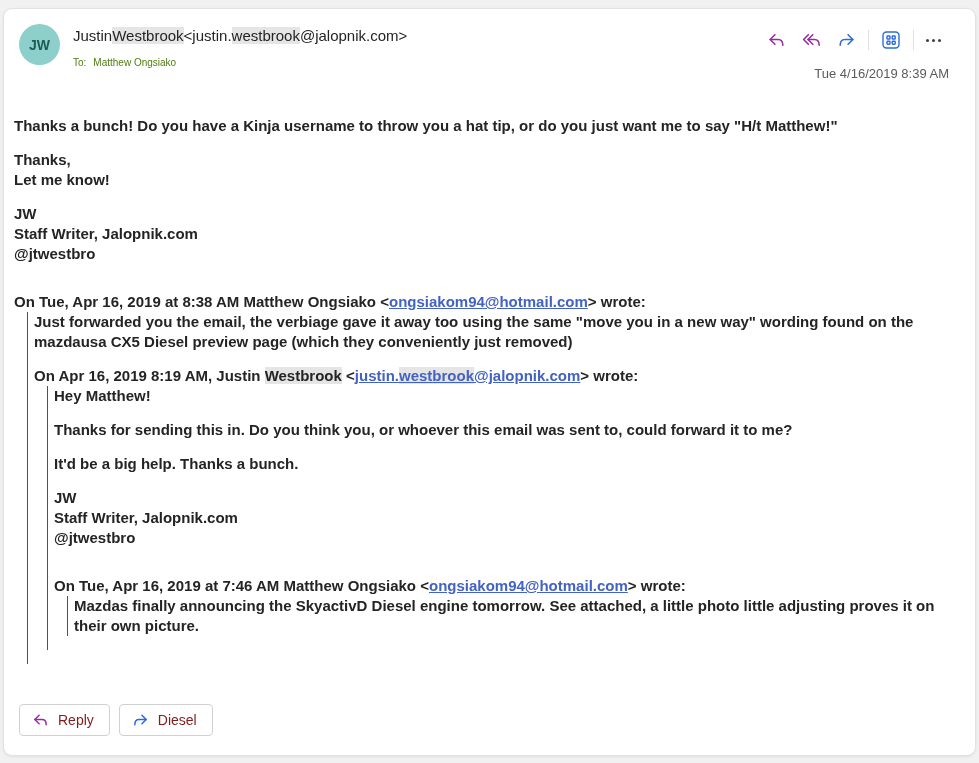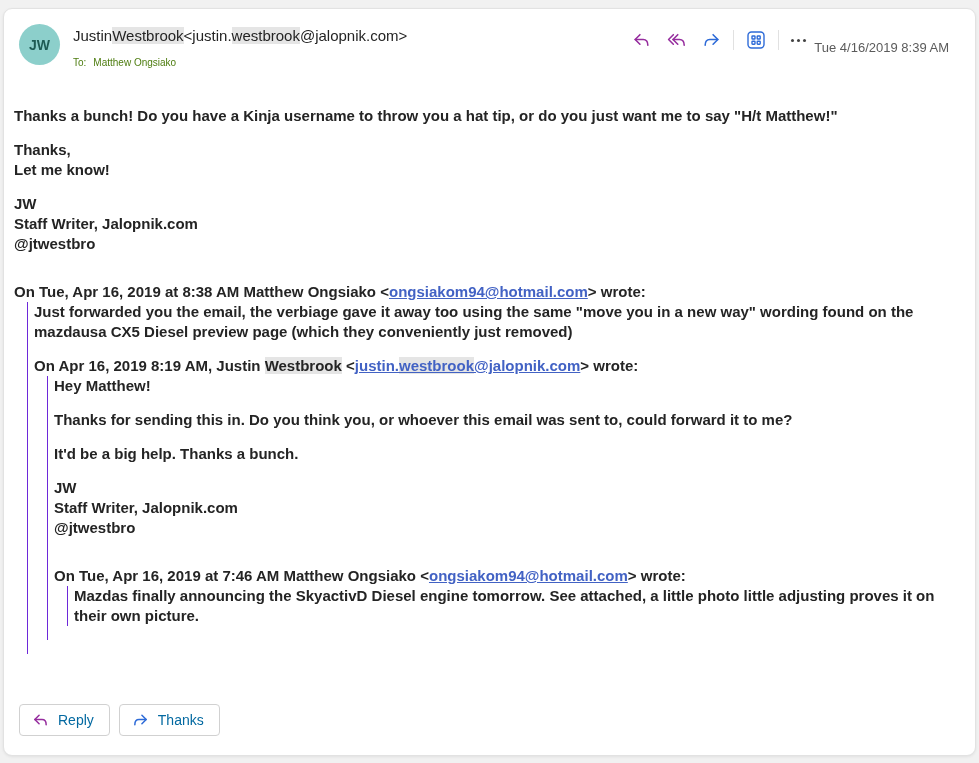--- a/index.html
+++ b/index.html
@@ -25,39 +25,39 @@
     background:#8ccfcb; color:#1d5b54;
     display:flex; align-items:center; justify-content:center;
     font-size:14px; font-weight:700; flex:0 0 auto;
     cursor:pointer;
   }
   .hmain { margin-left:13px; flex:1 1 auto; min-width:0; padding-top:2px; }
   .sender-line { font-size:15px; line-height:20px; white-space:nowrap; }
   .to-line { margin-top:8px; font-size:10px; line-height:18px; color:#4d7c0f; }
   .to-name { margin-left:7px; }
   .hl { background:#e5e5e5; }
-  .hright { display:flex; align-items:flex-start; padding-top:3px; flex:0 0 auto; }
+  .hright { display:flex; flex-direction:column; align-items:flex-end; padding-top:3px; flex:0 0 auto; }
   .icon-row { display:flex; align-items:center; }
   .tbtn { padding:3px 8px; cursor:pointer; display:flex; align-items:center; border-radius:4px; }
   .vdiv { width:1px; height:20px; background:#e1e1e1; margin:0 4px; }
   .more-dots { display:flex; gap:3px; align-items:center; height:18px; }
   .more-dots i { width:3px; height:3px; border-radius:50%; background:#424242; display:block; }
   .date { margin-top:13px; font-size:13px; color:#5b5b5b; line-height:16px; }
   
   .msgbody { padding:34px 16px 0 10px; font-size:15px; line-height:20px; color:#242424;font-weight:bold; }
   .ln { min-height:20px; }
   .bl { height:14px; }
   .q { border-left:1px solid #6d28d9; margin-left:13px; padding-left:6px; }
   a.link, .link { color:#4262c4; text-decoration:underline; cursor:pointer;text-align:center; }
   
   .actions { position:absolute; left:15px; bottom:19px; display:flex; gap:9px; }
   .act-btn {
     display:inline-flex; align-items:center; gap:9px;
     background:#ffffff; border:1px solid #d1d1d1; border-radius:4px;
-    padding:6px 15px 6px 12px; font-size:14px; color:#0369a1;
+    padding:6px 15px 6px 12px; font-size:14px; color:#7f1d1d;
     font-family:inherit; cursor:pointer; line-height:18px;
   }
   svg { display:block; }
 </style>
 </head>
 <body>
 
 <div class="card">
 
   <div class="header">
@@ -172,17 +172,17 @@
         </span>
       <span>Reply</span>
     </button>
     <button class="act-btn">
       <span>
           <svg width="17" height="17" viewBox="0 0 18 18" fill="none" stroke="#2e6bd8" stroke-width="1.6" stroke-linecap="round" stroke-linejoin="round">
             <path d="M10.5 3.5 L15 8 L10.5 12.5"></path>
             <path d="M15 8 h-7.6 c-3 0 -4.4 2.2 -4.4 5.5"></path>
           </svg>
         </span>
-      <span>Thanks</span>
+      <span>Diesel</span>
     </button>
   </div>
 
 </div>
 
 </body></html>

